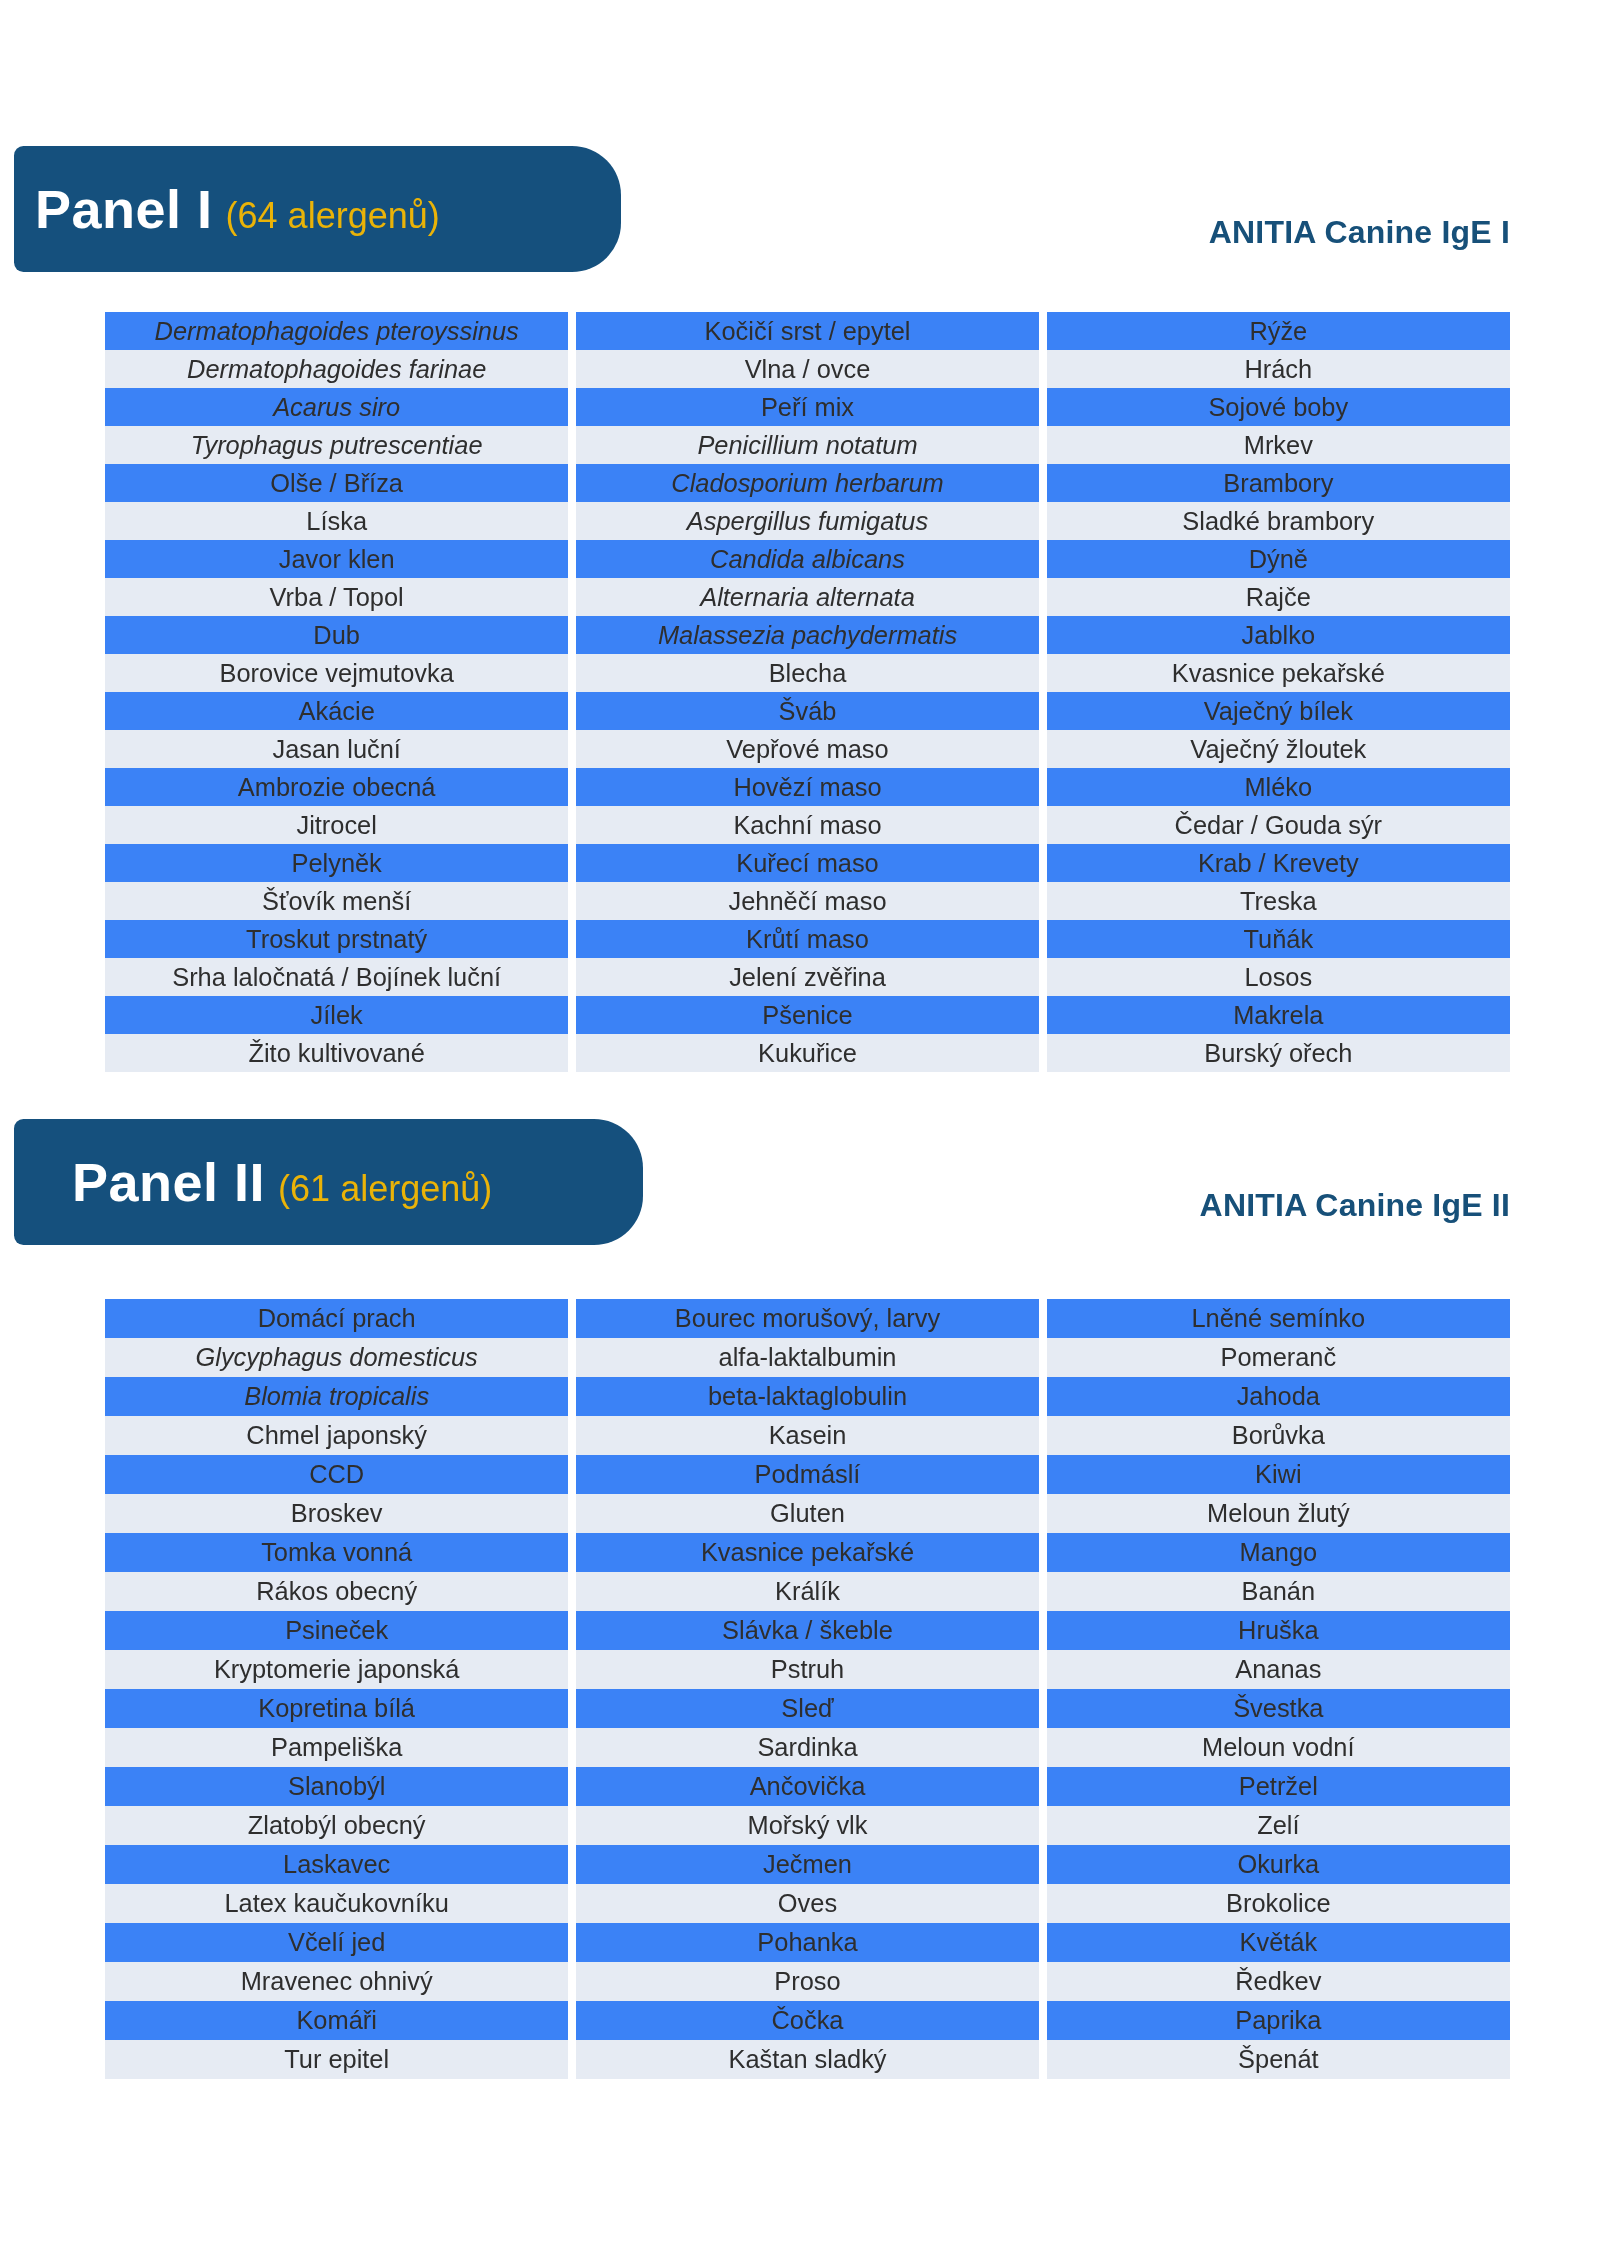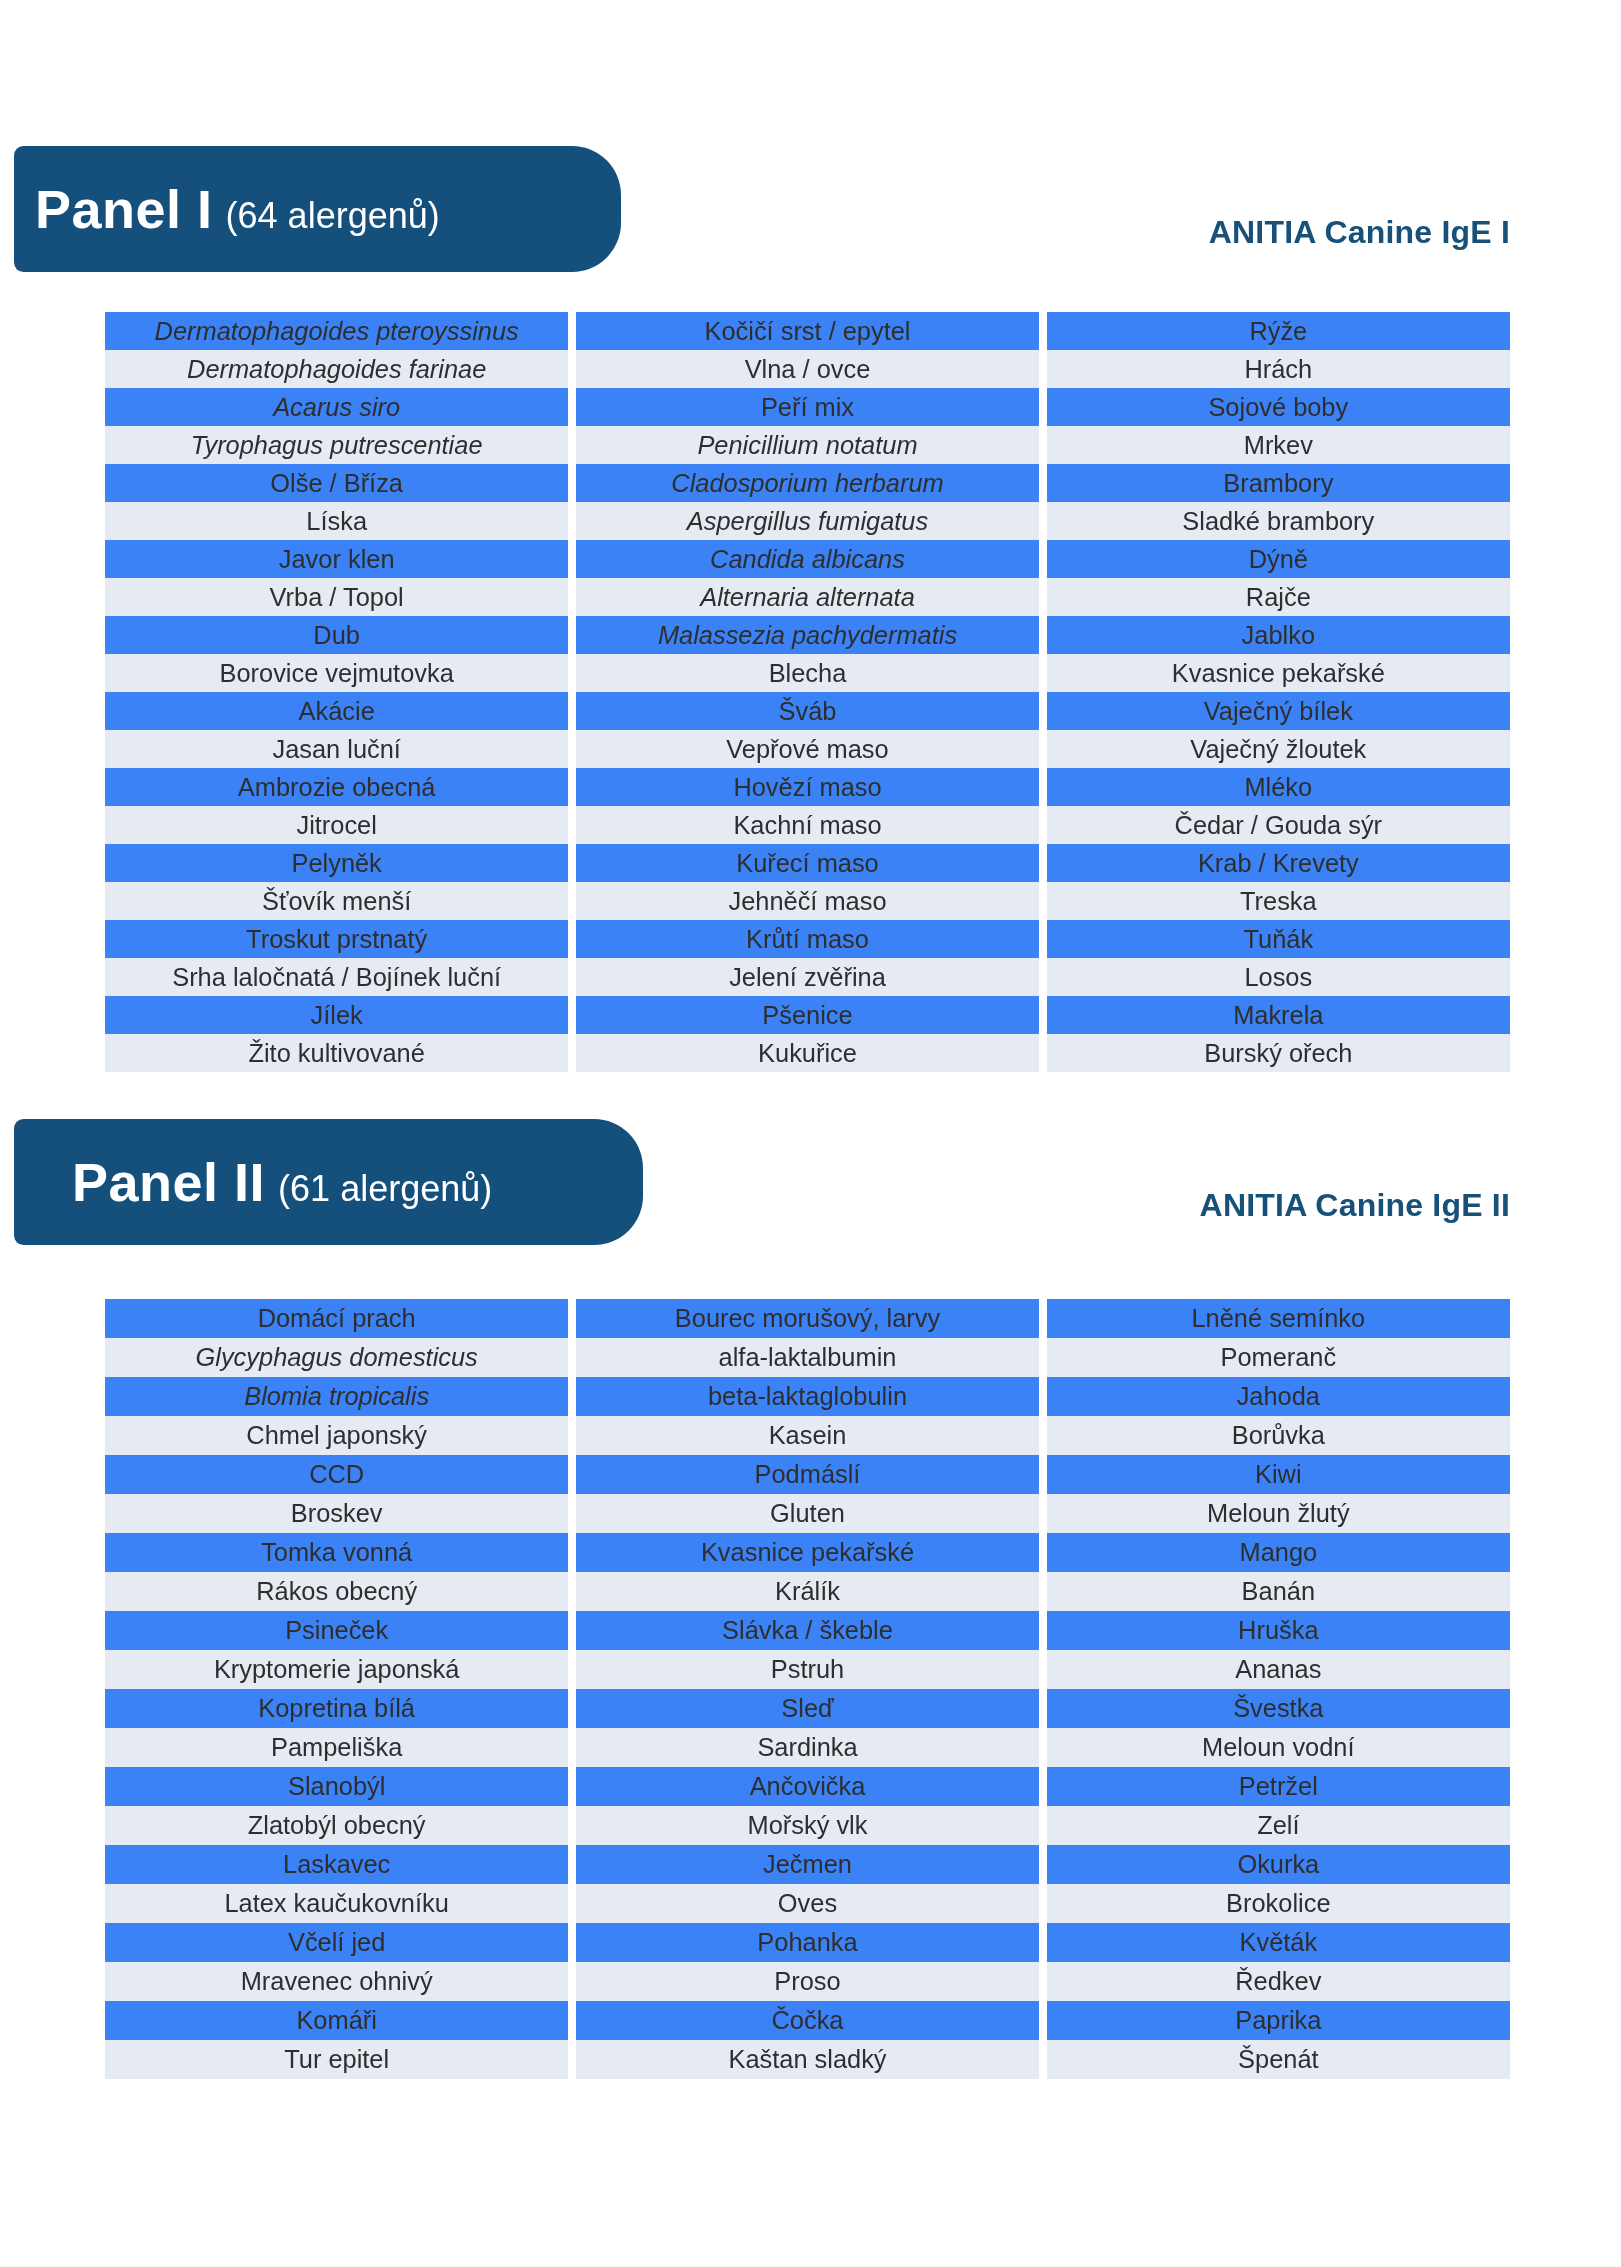--- a/index.html
+++ b/index.html
@@ -30,21 +30,21 @@
     box-sizing: border-box;
   }
   .panel-badge .inner { display: flex; align-items: baseline; gap: 13px; margin-top: 32px; }
   .panel-title {
     color: #ffffff;
     font-size: 54px;
     font-weight: bold;
     letter-spacing: 0.5px;
   }
   .panel-subtitle {
-    color: #ffffff;
+    color: #eab308;
     font-size: 36px;
     font-weight: normal;
   }
   .badge-p1 { width: 607px; padding-left: 21px; }
   .badge-p2 { width: 629px; }
   .product-title {
     position: absolute;
     right: 0;
     bottom: 21px;
     color: #175079;

